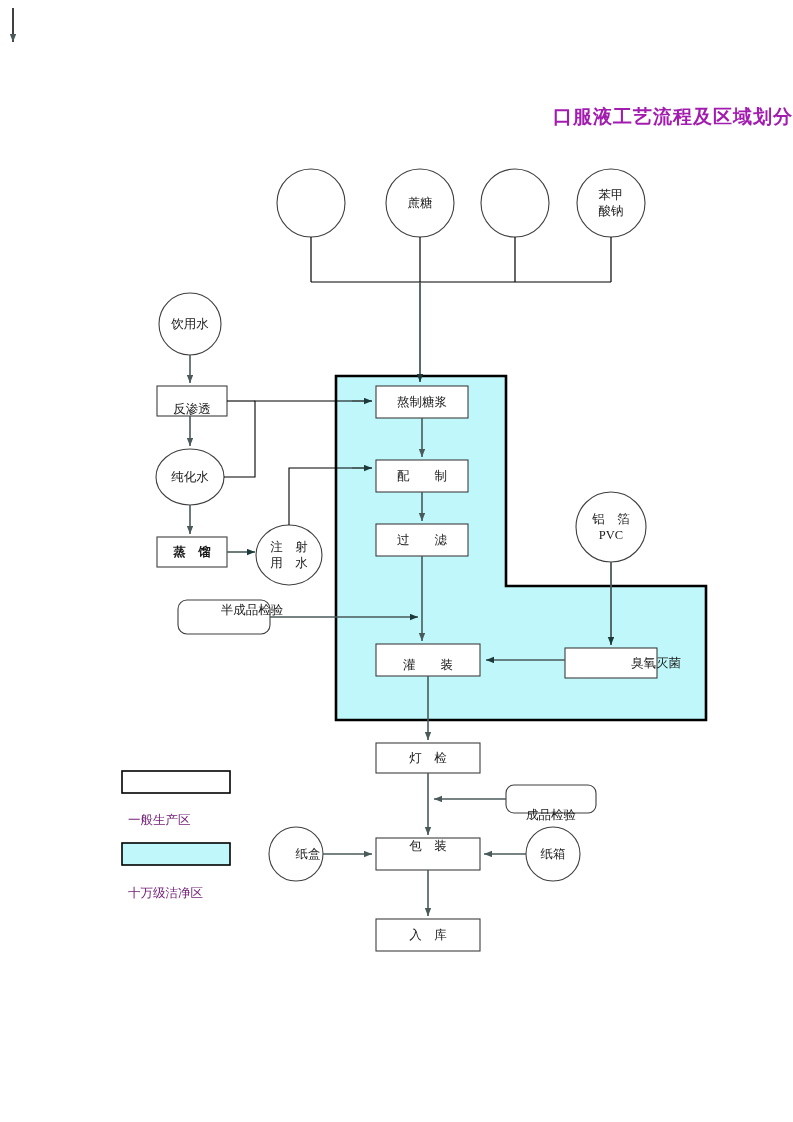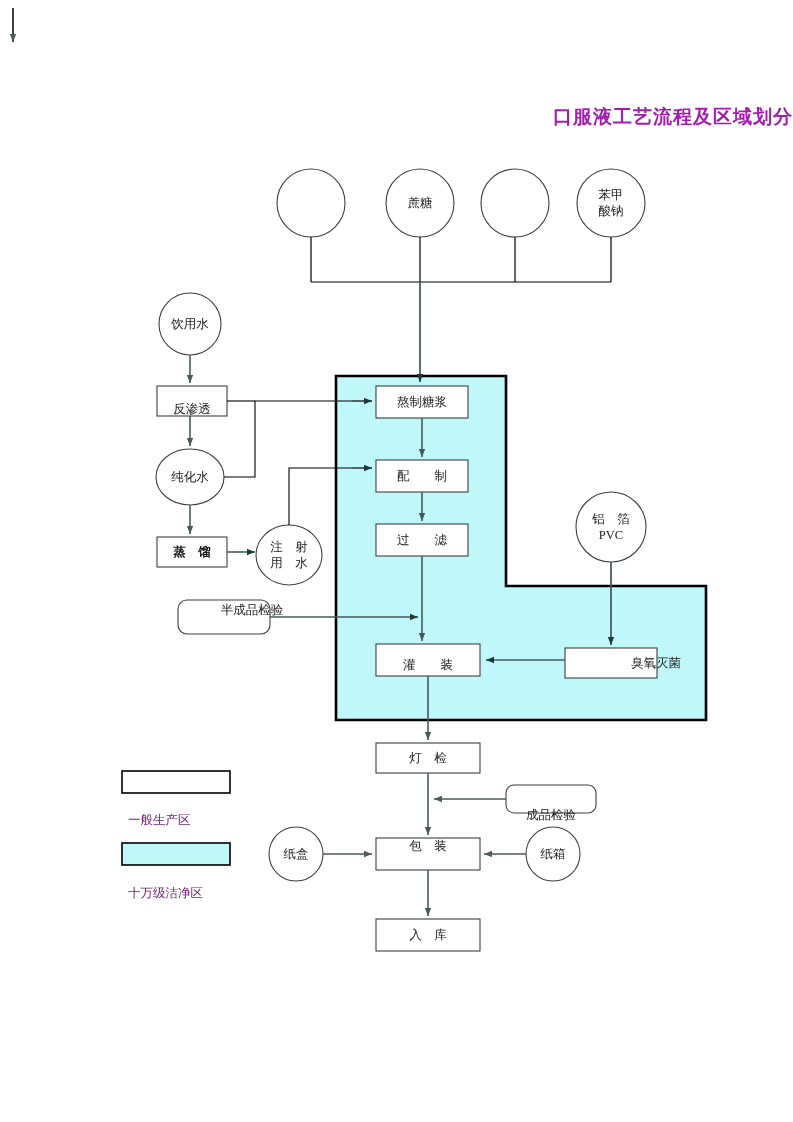--- a/index.html
+++ b/index.html
@@ -185,19 +185,19 @@
 PVC</div>
   <div class="node-label" style="left:565px; top:648px; width:92px; height:30px;margin-left:45px;">臭氧灭菌</div>
 
   <div class="node-label" style="left:178px; top:600px; width:92px; height:20px;margin-left:28px;">半成品检验</div>
   <div class="node-label" style="left:506px; top:785px; width:90px; height:16px;margin-top:22px;">成品检验</div>
 
   <div class="node-label" style="left:376px; top:743px; width:104px; height:30px;">灯　检</div>
   <div class="node-label" style="left:376px; top:838px; width:104px; height:16px;">包　装</div>
   <div class="node-label" style="left:376px; top:919px; width:104px; height:32px;">入　库</div>
 
-  <div class="node-label" style="left:266px; top:839px; width:60px; height:30px;">纸盒</div>
+  <div class="node-label" style="left:278px; top:839px; width:60px; height:30px;">纸盒</div>
   <div class="node-label" style="left:523px; top:839px; width:60px; height:30px;">纸箱</div>
 
   <div class="legend-text" style="left:128px; top:812px;">一般生产区</div>
   <div class="legend-text" style="left:128px; top:885px;">十万级洁净区</div>
 
 </div>
 
 </body></html>

